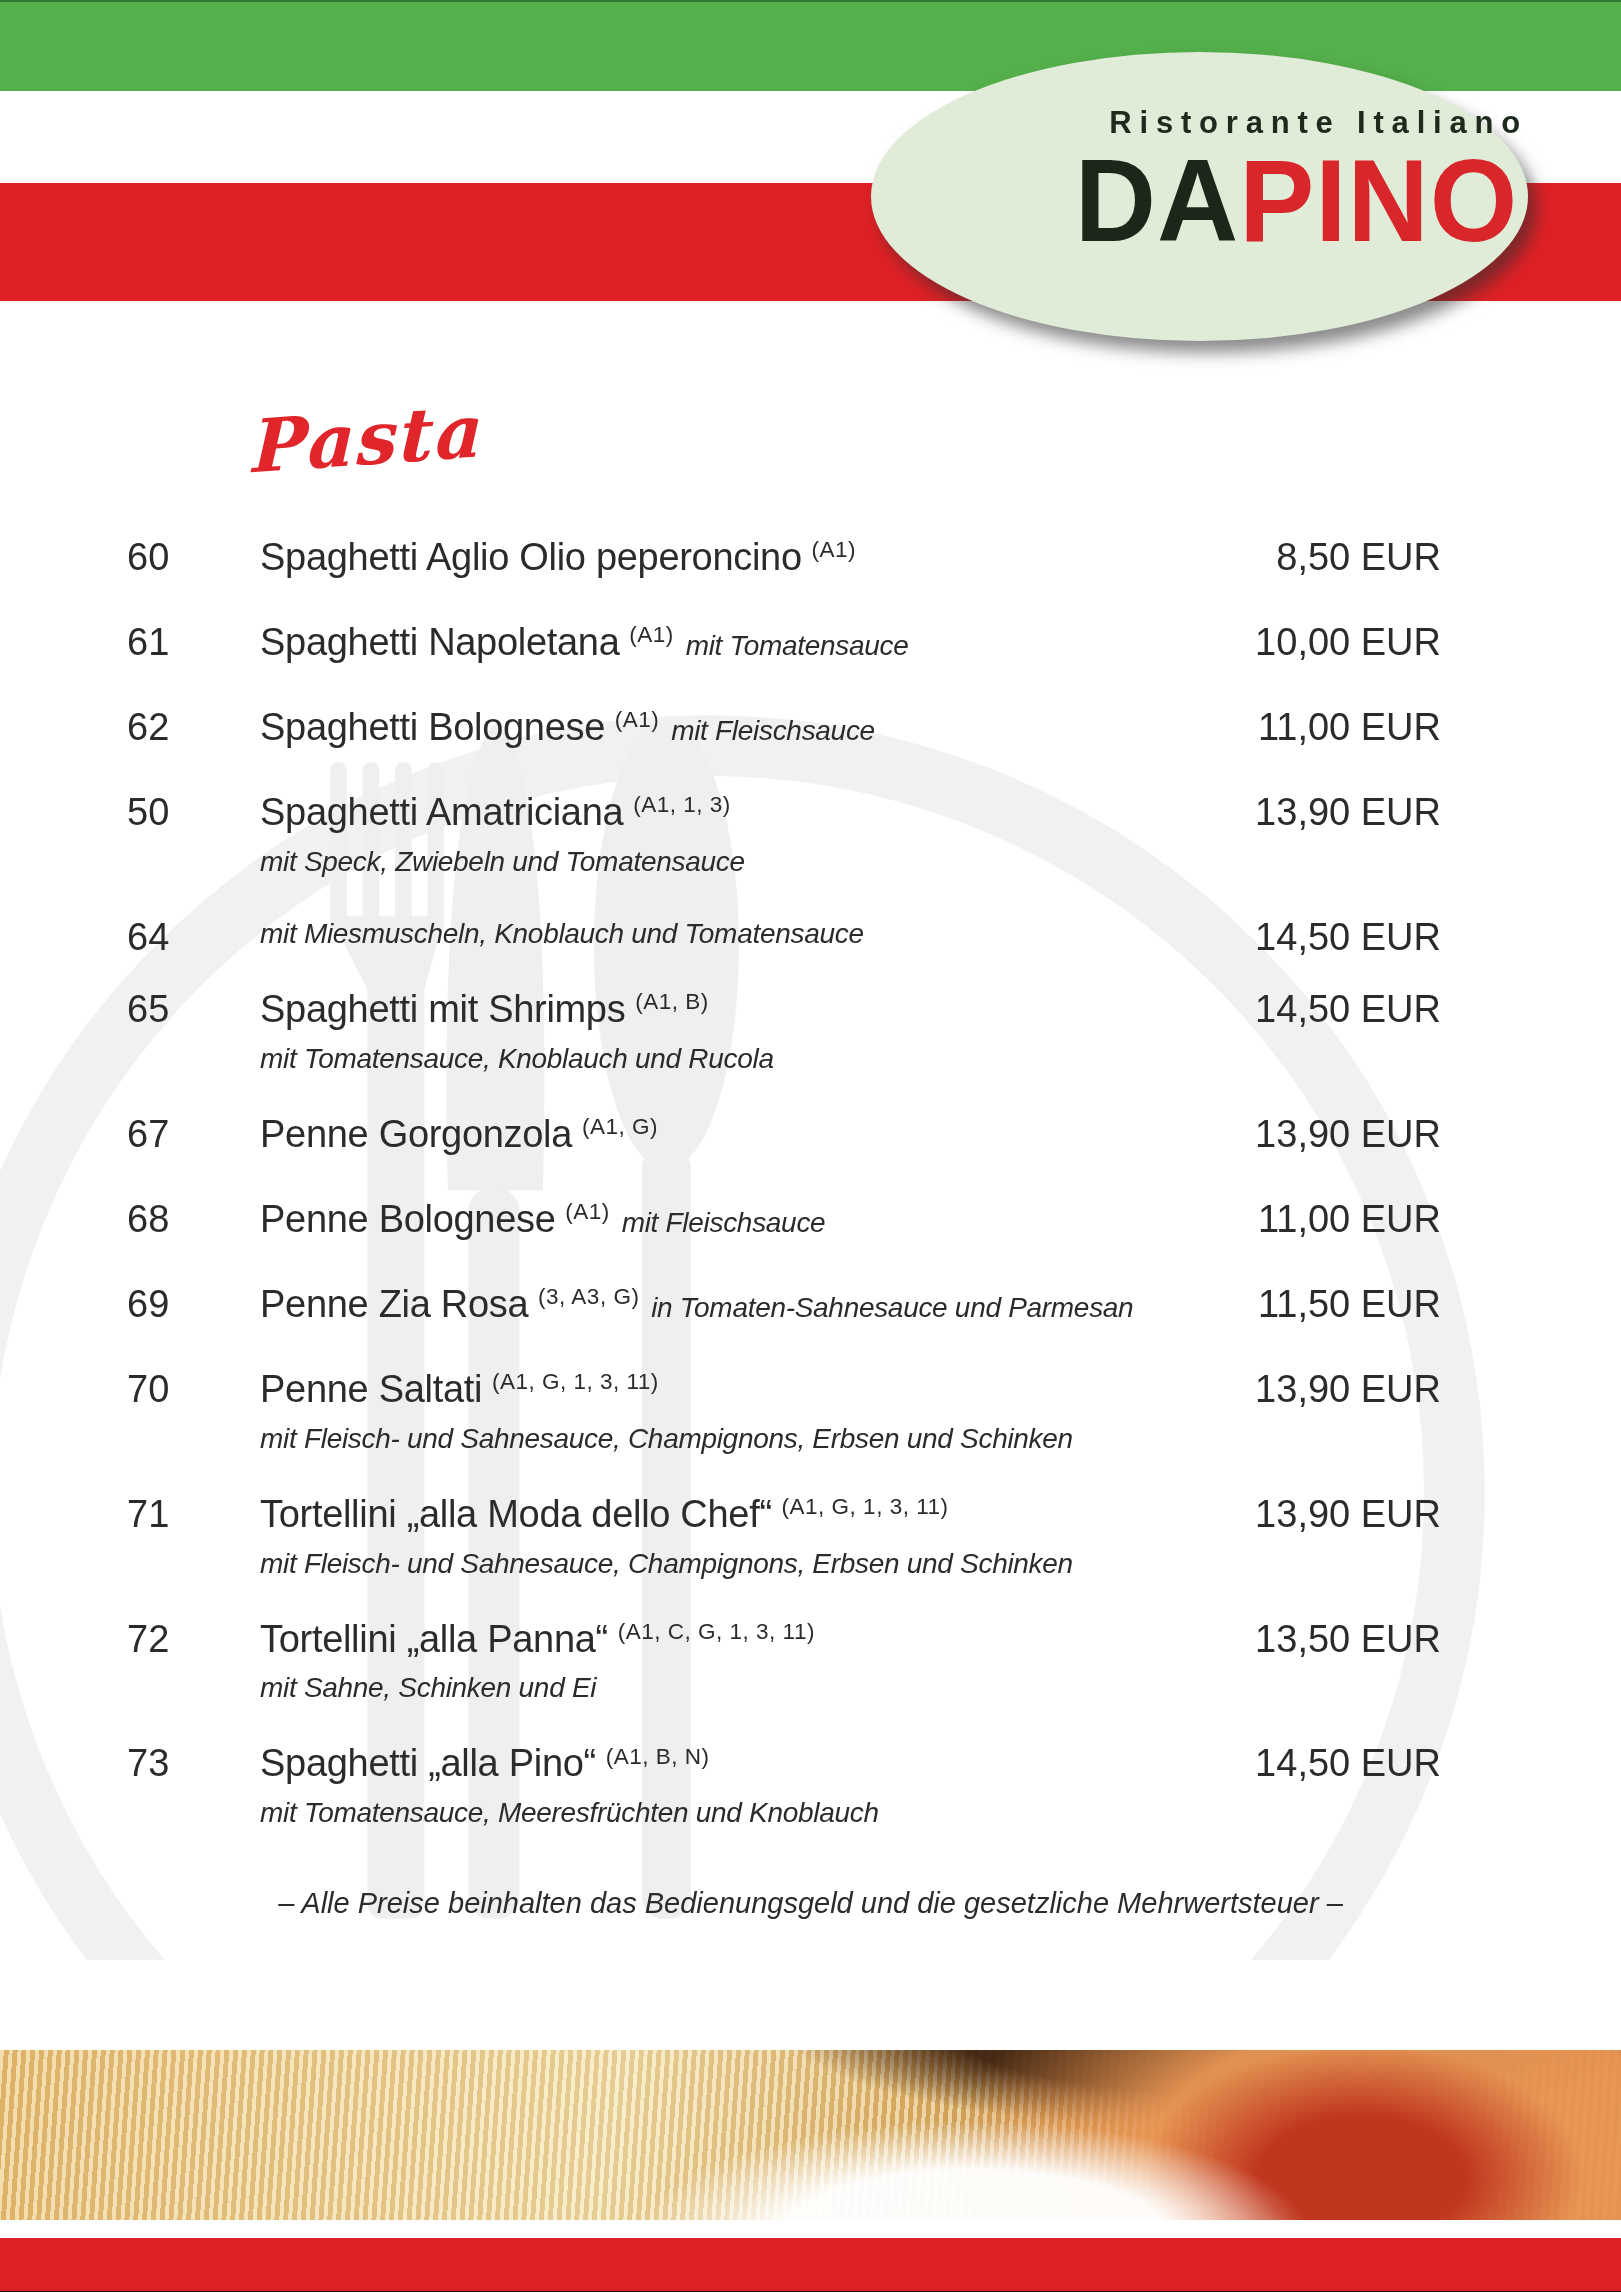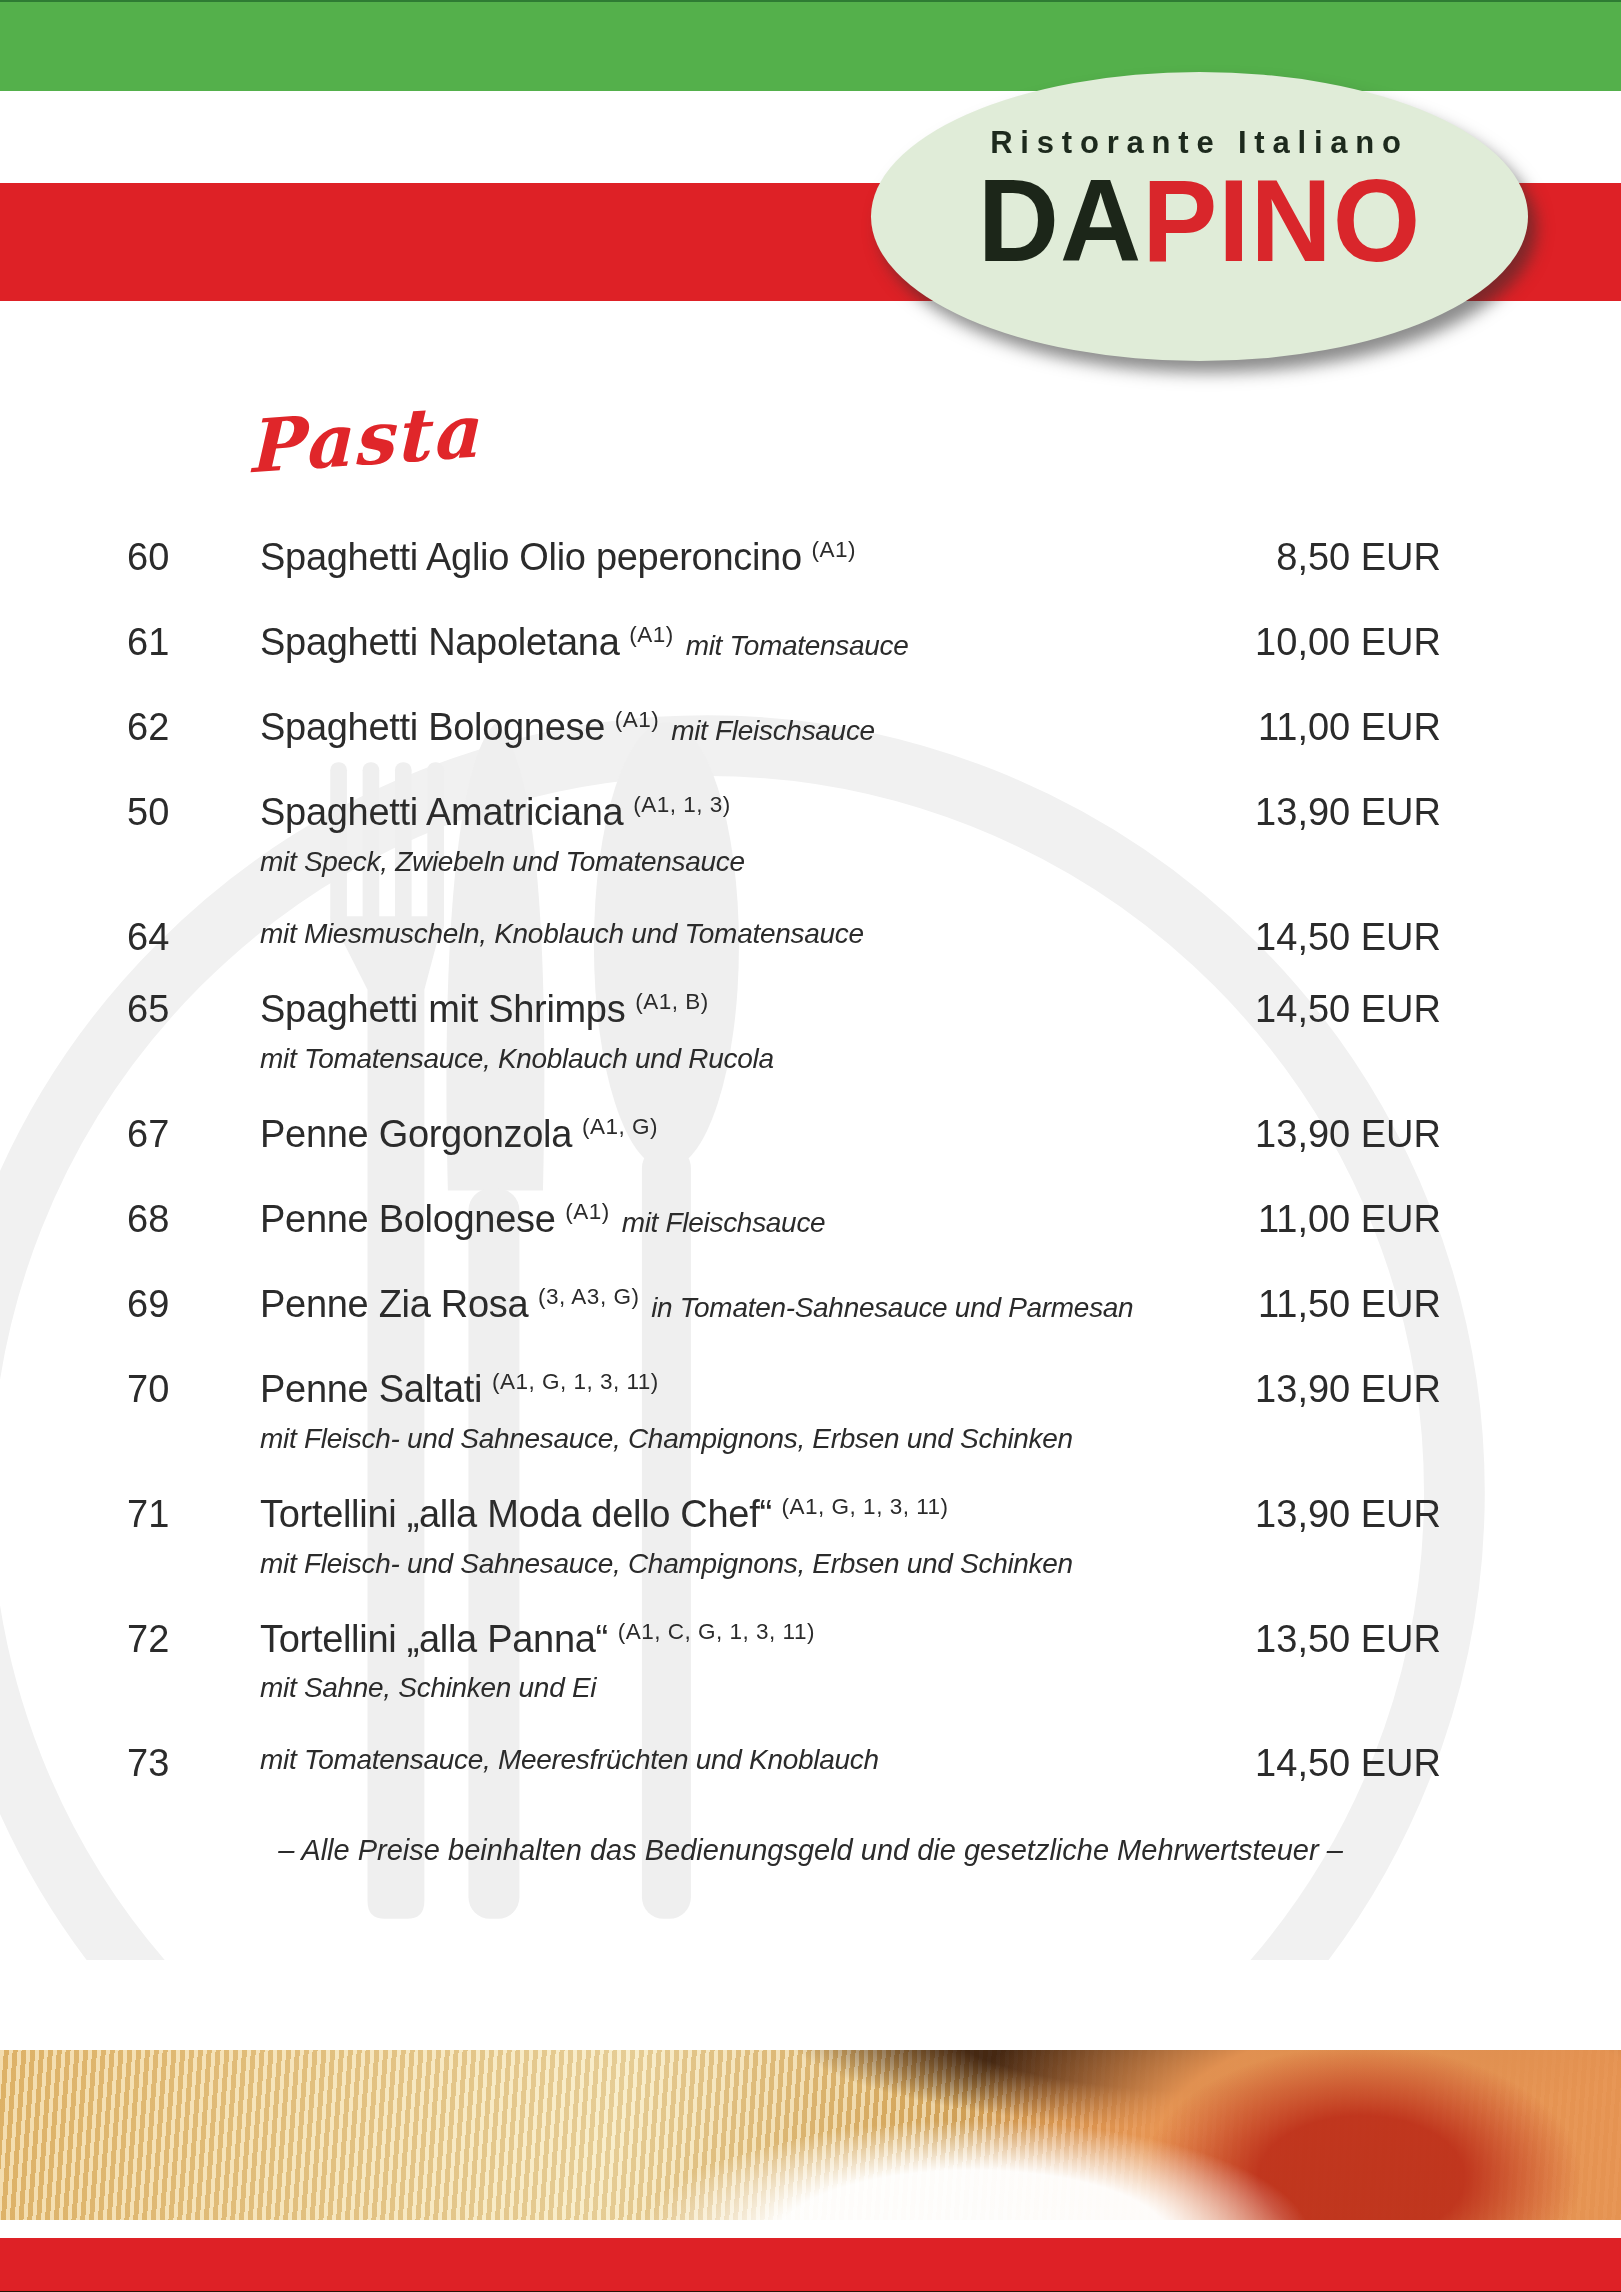--- a/index.html
+++ b/index.html
@@ -8,24 +8,24 @@
     background:#ffffff;color:#2b2b2b;
     font-family:"Liberation Sans",sans-serif;
   }
   
   .stripe{position:absolute;left:0;right:0;}
   .stripe-green{top:0;height:91px;background:#54b04b;border-top:2.9px solid #2e7b33;box-sizing:border-box;}
   .stripe-white{top:91px;height:92px;background:#ffffff;}
   .stripe-red{top:183px;height:118px;background:#de2126;}
   
   .logo-oval{
-    position:absolute;left:871px;top:72px;width:657px;height:289px;
+    position:absolute;left:871px;top:52px;width:657px;height:289px;
     background:#e0ecd8;border-radius:50%;
     box-shadow:8.8px 11.8px 15.7px rgba(45,45,45,.55);
-    text-align:center;z-index:5;
+    text-align:right;z-index:5;
   }
   .logo-tagline{
     margin-top:53px;font-size:31px;font-weight:bold;color:#1d2a1d;
     letter-spacing:7.8px;white-space:nowrap;
   }
   .logo-name{
     margin-top:0px;font-size:116px;line-height:1.05;font-weight:bold;
     letter-spacing:1px;white-space:nowrap;
     transform:scaleX(.97);transform-origin:center;
   }
@@ -200,20 +200,21 @@
 
   <div class="menu-item">
     <span class="item-no">72</span>
     <div class="item-title"><span>Tortellini „alla Panna“</span><span class="item-allergens">(A1, C, G, 1, 3, 11)</span></div>
     <div class="item-desc">mit Sahne, Schinken und Ei</div>
     <span class="item-price">13,50 EUR</span>
   </div>
 
   <div class="menu-item">
     <span class="item-no">73</span>
+    <div class="item-title"><span>Spaghetti „alla Pino“</span><span class="item-allergens">(A1, B, N)</span></div>
     <div class="item-desc">mit Tomatensauce, Meeresfrüchten und Knoblauch</div>
     <span class="item-price">14,50 EUR</span>
   </div>
 </div>
   <div class="footer-note">–  Alle Preise beinhalten das Bedienungsgeld und die gesetzliche Mehrwertsteuer  –</div>
 </div>
 
 <div class="photo"></div>
 <div class="bottom-red"></div>
 

